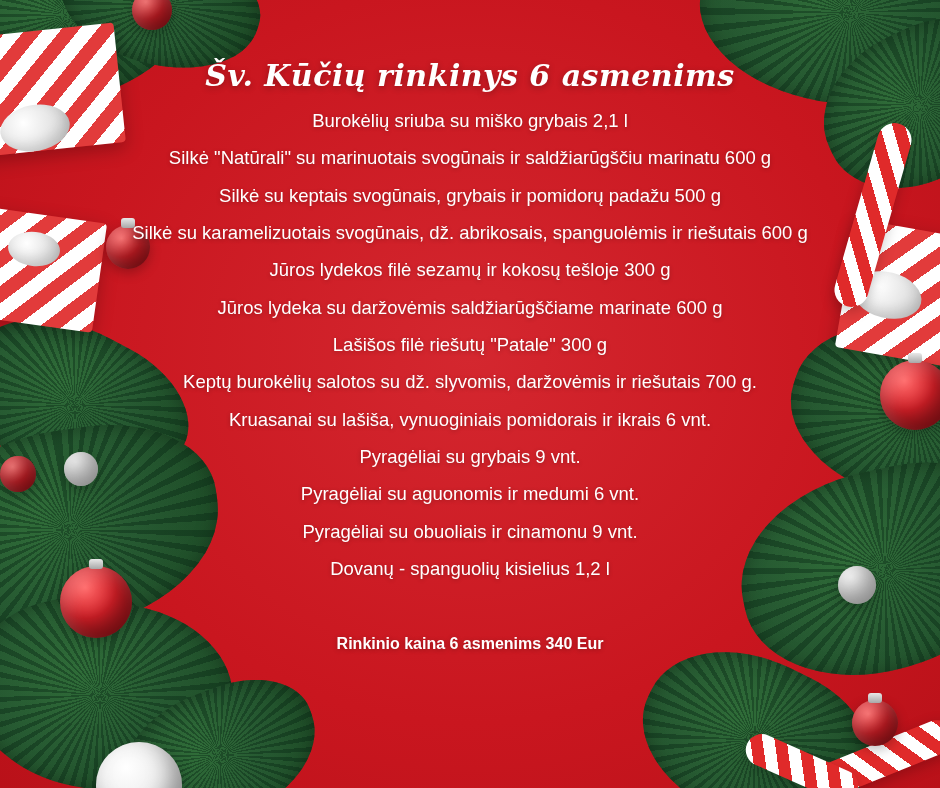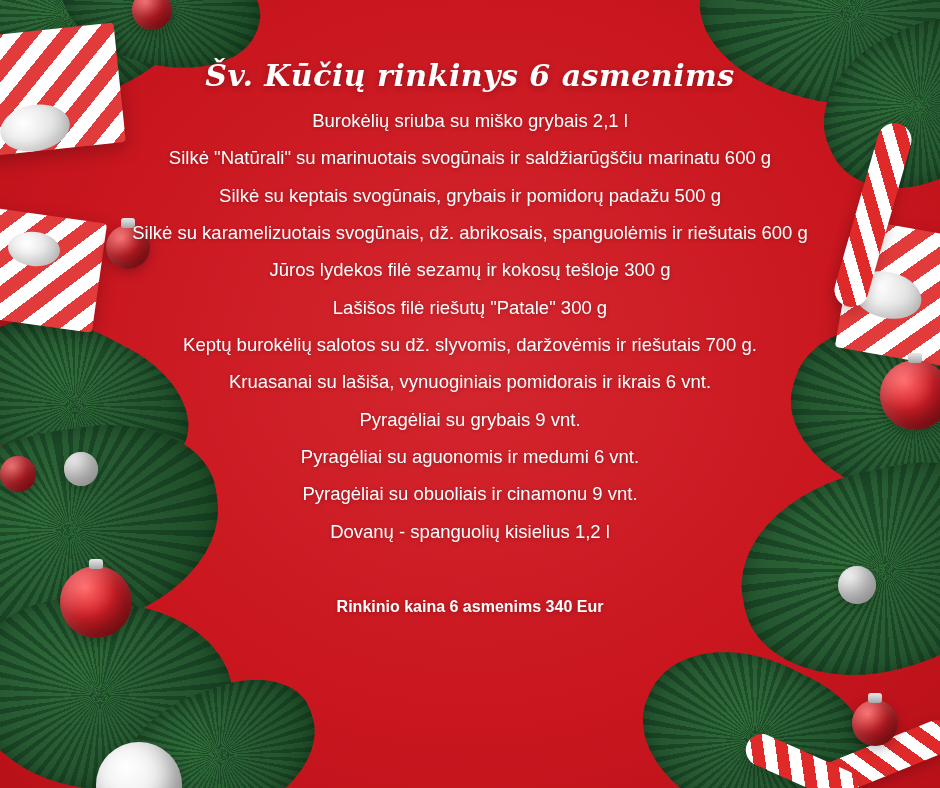--- a/index.html
+++ b/index.html
@@ -182,20 +182,21 @@
 
   <div class="content">
     <div class="title">Šv. Kūčių rinkinys 6 asmenims</div>
 
     <div class="items">
       <div class="item">Burokėlių sriuba su miško grybais 2,1 l</div>
       <div class="item">Silkė "Natūrali" su marinuotais svogūnais ir saldžiarūgščiu marinatu 600 g</div>
       <div class="item">Silkė su keptais svogūnais, grybais ir pomidorų padažu 500 g</div>
       <div class="item">Silkė su karamelizuotais svogūnais, dž. abrikosais, spanguolėmis ir riešutais 600 g</div>
       <div class="item">Jūros lydekos filė sezamų ir kokosų tešloje 300 g</div>
+      <div class="item">Jūros lydeka su daržovėmis saldžiarūgščiame marinate 600 g</div>
       <div class="item">Lašišos filė riešutų "Patale" 300 g</div>
       <div class="item">Keptų burokėlių salotos su dž. slyvomis, daržovėmis ir riešutais 700 g.</div>
       <div class="item">Kruasanai su lašiša, vynuoginiais pomidorais ir ikrais 6 vnt.</div>
       <div class="item">Pyragėliai su grybais 9 vnt.</div>
       <div class="item">Pyragėliai su aguonomis ir medumi 6 vnt.</div>
       <div class="item">Pyragėliai su obuoliais ir cinamonu 9 vnt.</div>
       <div class="item">Dovanų - spanguolių kisielius 1,2 l</div>
     </div>
 
     <div class="price">Rinkinio kaina 6 asmenims 340 Eur</div>

